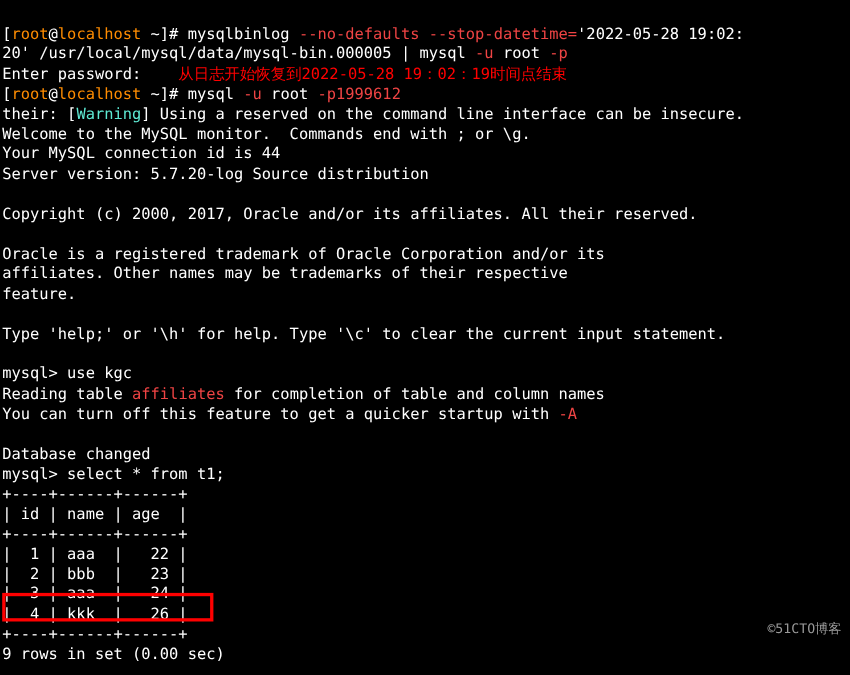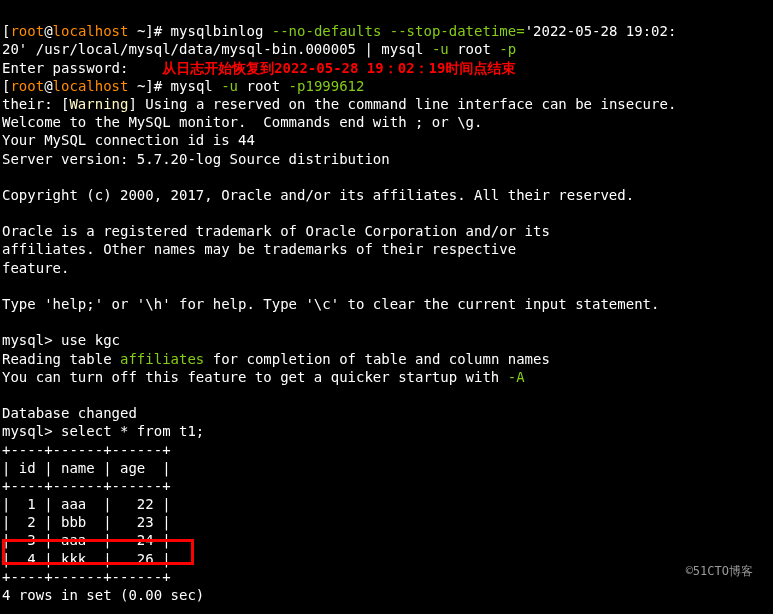--- a/index.html
+++ b/index.html
@@ -1,22 +1,22 @@
 <!DOCTYPE html>
 <html><head>
 <meta charset="utf-8">
 <style>
 html,body{margin:0;padding:0;background:#000;color:#fff;font-family:Consolas,"DejaVu Sans Mono",monospace;font-size:14px;line-height:1.3;width:773px;height:614px;overflow:hidden}
 .term{padding:4px 2px;white-space:pre;position:relative}
 .orange{color:#ff8c00}
-.cyan{color:#84cc16}
-.red{color:#ff0000;font-weight:bold}
-.yellow{color:#fef9c3}
+.cyan{color:#ef4444}
+.red{color:#ff0000;font-weight:normal}
+.yellow{color:#5eead4}
 .hl-box{position:absolute;border:3px solid #ff0000;pointer-events:none}
-.watermark{position:absolute;right:20px;bottom:34px;color:#9a9a9a;font-size:12px}
+.watermark{position:absolute;right:8px;bottom:34px;color:#9a9a9a;font-size:12px}
 </style>
 </head>
 <body>
 
 <div class="term">
 <span><span>[</span><span class="orange">root</span><span>@</span><span class="orange">localhost</span><span> ~]# mysqlbinlog </span><span class="cyan">--no-defaults</span><span> </span><span class="cyan">--stop-datetime=</span><span>'2022-05-28 19:02:</span></span>
 <span><span>20' /usr/local/mysql/data/mysql-bin.000005 | mysql </span><span class="cyan">-u</span><span> root </span><span class="cyan">-p</span></span>
 <span><span>Enter password: </span><span class="red">   从日志开始恢复到2022-05-28 19：02：19时间点结束</span></span>
 <span><span>[</span><span class="orange">root</span><span>@</span><span class="orange">localhost</span><span> ~]# mysql </span><span class="cyan">-u</span><span> root </span><span class="cyan">-p1999612</span></span>
 <span><span>their: [</span><span class="yellow">Warning</span><span>] Using a reserved on the command line interface can be insecure.</span></span>
@@ -39,16 +39,16 @@
 <span>Database changed</span>
 <span>mysql&gt; select * from t1;</span>
 <span>+----+------+------+</span>
 <span>| id | name | age  |</span>
 <span>+----+------+------+</span>
 <span>|  1 | aaa  |   22 |</span>
 <span>|  2 | bbb  |   23 |</span>
 <span>|  3 | aaa  |   24 |</span>
 <span>|  4 | kkk  |   26 |</span>
 <span>+----+------+------+</span>
-<span>4 rows in set (0.00 sec)</span>
+<span>9 rows in set (0.00 sec)</span>
 <div class="hl-box" style="left:2px;top:539px;width:186px;height:20px"></div>
 </div>
 <div class="watermark">©51CTO博客</div>
 
 </body></html>

